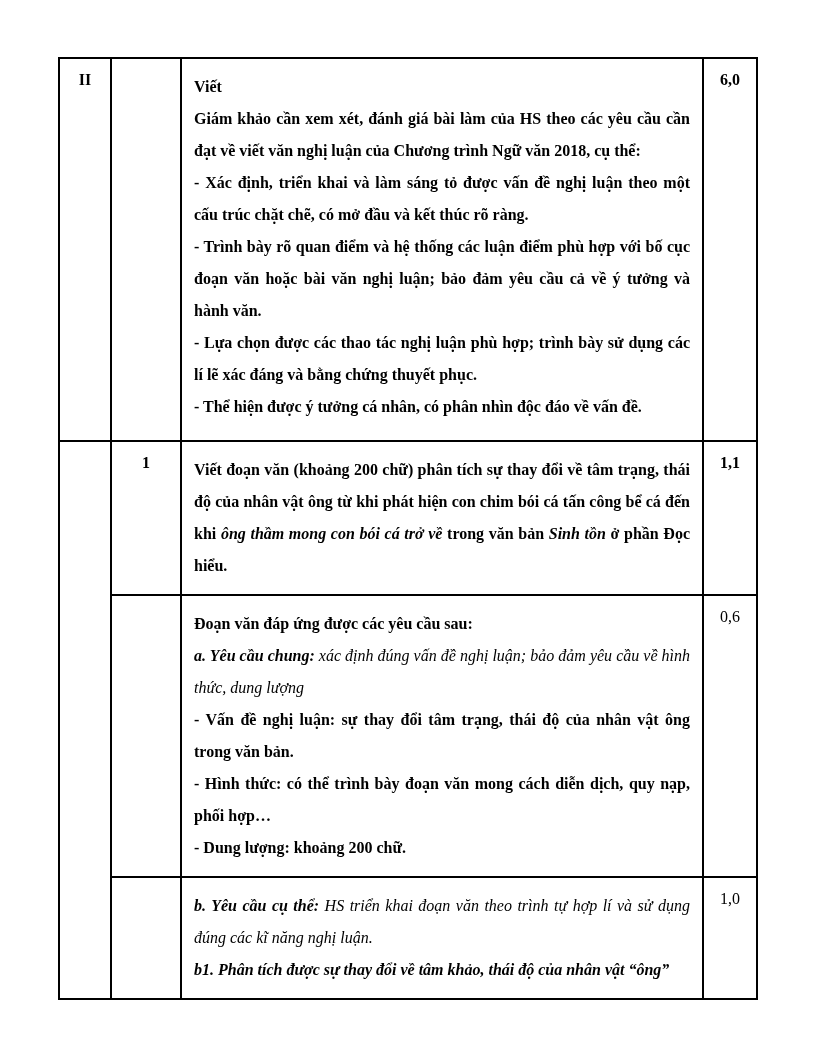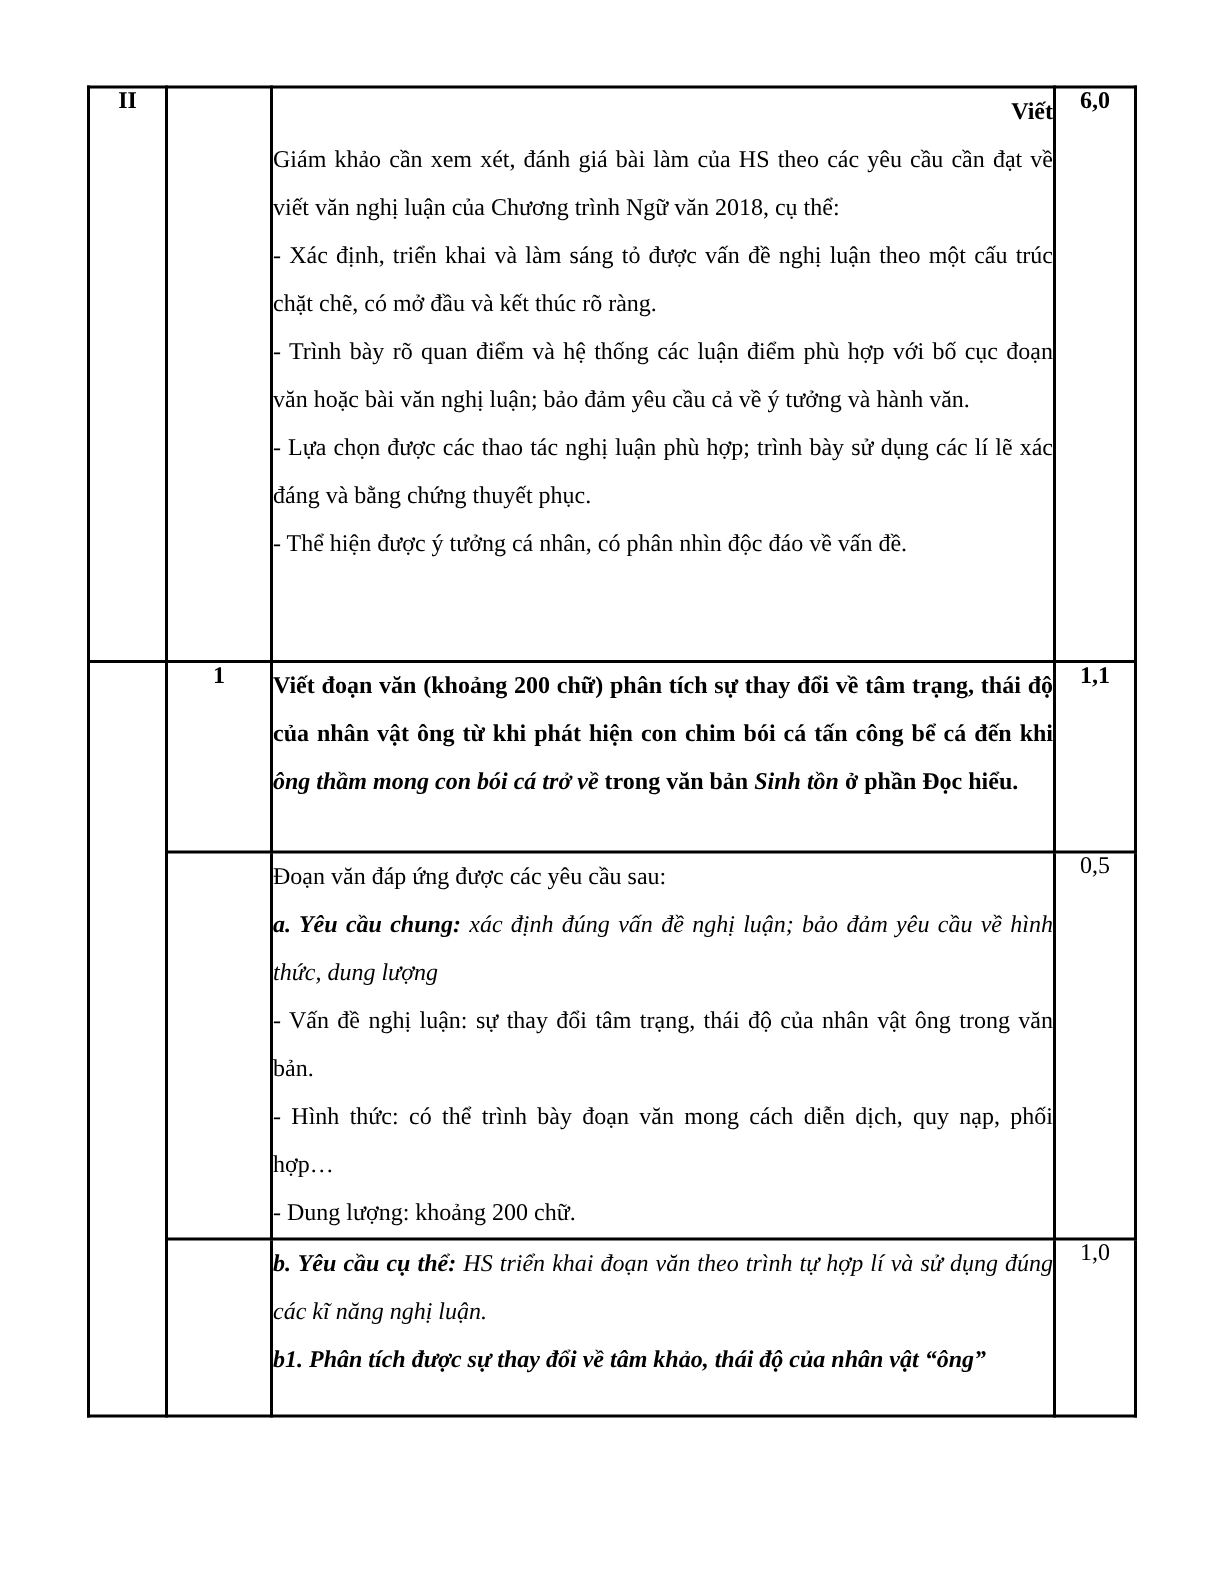--- a/index.html
+++ b/index.html
@@ -16,41 +16,41 @@
   table.rubric {
     position: absolute;
     left: 58px;
     top: 57px;
     width: 698px;
     border-collapse: collapse;
     table-layout: fixed;
   }
   table.rubric td {
     border: 2px solid #000000;
-    padding: 0;
+    padding: 12px;
     font-size: 16px;
     vertical-align: top;
   }
   td.mid {
     text-align: center;
     vertical-align: middle;
   }
   td.label-cell { font-weight: bold; }
   td.score-cell { font-size: 16px; }
   td.score-bold { font-weight: bold; margin-top: 37px; }
   td.content-cell {
     padding: 0 8px 0 9px;
   }
   .para {
     margin: 0;
     line-height: 32px;
     text-align: justify;
   }
-  .para.center { text-align: right; }
-  .run-regular { font-weight: normal; font-style: normal; }
+  .para.center { text-align: left; }
+  .run-regular { font-weight: bold; font-style: normal; }
   .run-bold { font-weight: bold; font-style: normal; }
   .run-italic { font-weight: normal; font-style: italic; }
   .run-bold-italic { font-weight: bold; font-style: italic; }
   tr.r1 { height: 383px; }
   tr.r2 { height: 127px; }
   tr.r3 { height: 196px; }
   tr.r4 { height: 118px; }
 </style>
 </head>
 <body>
@@ -87,21 +87,21 @@
       </tr>
       <tr class="r3">
         <td class="mid label-cell"></td>
         <td class="content-cell">
             <p class="para"><span class="run-regular">Đoạn văn đáp ứng được các yêu cầu sau:</span></p>
             <p class="para"><span class="run-bold-italic">a. Yêu cầu chung:</span><span class="run-italic"> xác định đúng vấn đề nghị luận; bảo đảm yêu cầu về hình thức, dung lượng</span></p>
             <p class="para"><span class="run-regular">- Vấn đề nghị luận: sự thay đổi tâm trạng, thái độ của nhân vật ông trong văn bản.</span></p>
             <p class="para"><span class="run-regular">- Hình thức: có thể trình bày đoạn văn mong cách diễn dịch, quy nạp, phối hợp…</span></p>
             <p class="para"><span class="run-regular">- Dung lượng: khoảng 200 chữ.</span></p>
           </td>
-        <td class="mid score-cell">0,5</td>
+        <td class="mid score-cell">0,6</td>
       </tr>
       <tr class="r4">
         <td class="mid label-cell"></td>
         <td class="content-cell">
             <p class="para"><span class="run-bold-italic">b. Yêu cầu cụ thể:</span><span class="run-italic"> HS triển khai đoạn văn theo trình tự hợp lí và sử dụng đúng các kĩ năng nghị luận.</span></p>
             <p class="para"><span class="run-bold-italic">b1. Phân tích được sự thay đổi về tâm khảo, thái độ của nhân vật “ông”</span></p>
           </td>
         <td class="mid score-cell">1,0</td>
       </tr>
     </tbody>

